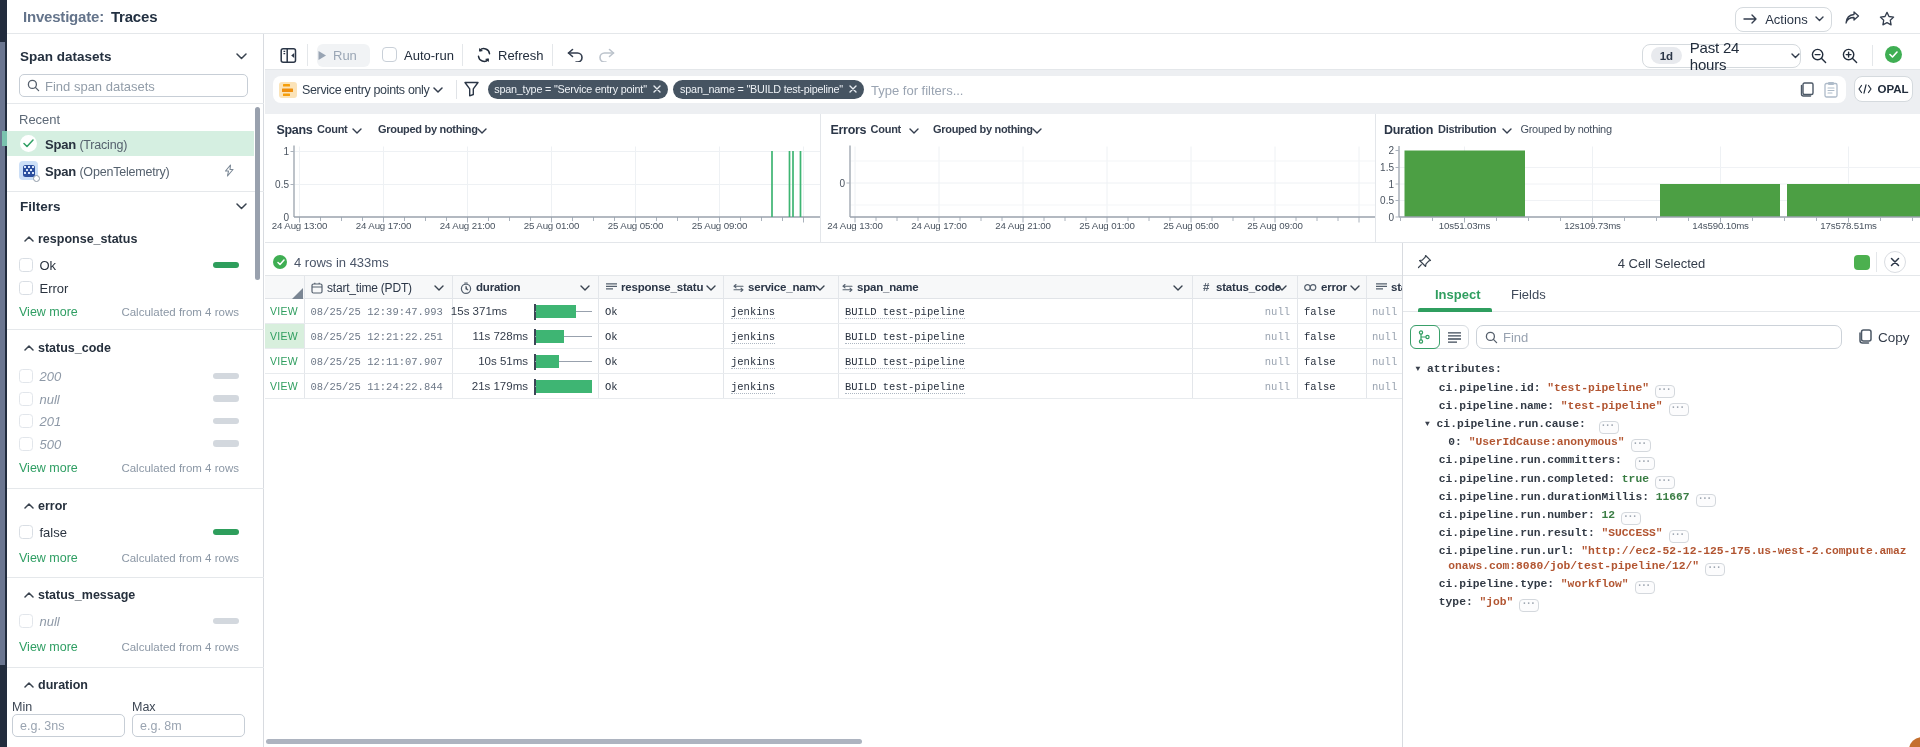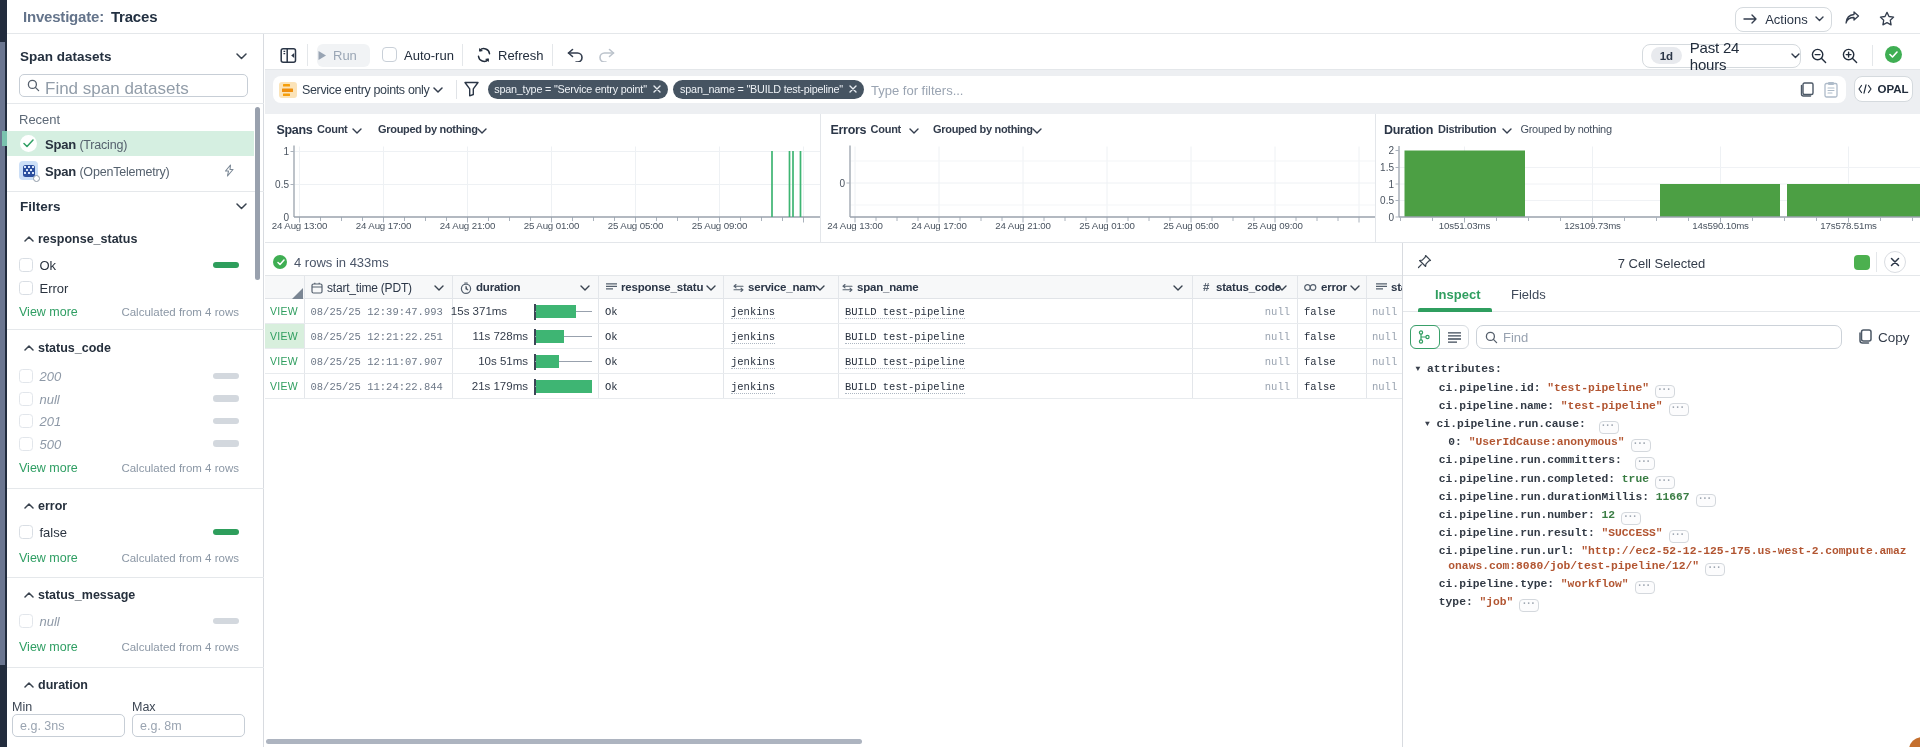--- a/index.html
+++ b/index.html
@@ -56,21 +56,21 @@
   <div class="abs" style="left:20px;top:49px;font-size:13.5px;font-weight:bold;color:#24303f;">Span datasets</div>
   <svg class="abs" style="left:236px;top:53px;" width="11" height="7" viewBox="0 0 11 7">
         <path d="M1 1l4.5 4.5L10 1" stroke="#39434f" stroke-width="1.5" fill="none" stroke-linecap="round" stroke-linejoin="round"></path>
       </svg>
 
   <div class="abs" style="left:19px;top:74px;width:229px;height:23px;border:1px solid #c7ced6;border-radius:5px;background:#fff;"></div>
   <svg class="abs" style="left:27px;top:79px;" width="13" height="13" viewBox="0 0 13 13">
         <circle cx="5.4" cy="5.4" r="4" stroke="#555f6c" stroke-width="1.3" fill="none"></circle>
         <path d="M8.4 8.4l3.2 3.2" stroke="#555f6c" stroke-width="1.3" stroke-linecap="round"></path>
       </svg>
-  <div class="abs" style="left:45px;top:79px;font-size:17px;color:#929da9;">Find span datasets</div>
+  <div class="abs" style="left:45px;top:79px;font-size:13px;color:#929da9;">Find span datasets</div>
   <div class="abs" style="left:6.5px;top:103px;width:257px;height:1px;background:#e5e8eb;"></div>
 
   <div class="abs" style="left:19px;top:112px;font-size:13px;color:#5d6977;">Recent</div>
 
   <div class="abs" style="left:6.5px;top:131px;width:247px;height:25px;background:#d5efe1;"></div>
   <div class="abs" style="left:19.5px;top:135px;width:17px;height:17px;border-radius:50%;background:#fff;"></div>
   <svg class="abs" style="left:23px;top:139px;" width="11" height="9" viewBox="0 0 11 9">
         <path d="M1 4.5L4 7.5 10 1" stroke="#31a065" stroke-width="1.5" fill="none" stroke-linecap="round" stroke-linejoin="round"></path>
       </svg>
   <div class="abs" style="left:45px;top:137px;font-size:13px;color:#28323f;font-weight:bold;letter-spacing:-0.2px;">Span <span style="font-weight:normal;color:#55616e;font-size:12.5px;">(Tracing)</span></div>
@@ -602,21 +602,21 @@
 </div>
 
 <div id="panel">
   <div class="abs" style="left:1402px;top:242.5px;width:518px;height:504.5px;background:#fff;border-left:1px solid #d8dbe0;"></div>
 
   <div class="abs" style="left:1403px;top:242.5px;width:517px;height:33px;border-bottom:1px solid #e4e7ea;"></div>
   <svg class="abs" style="left:1417px;top:254px;" width="15" height="15" viewBox="0 0 15 15">
         <path d="M8.6 1.5l4.9 4.9-1.6.5-2.9 2.9-.4 2.7-6-6 2.7-.4 2.9-2.9z" stroke="#39434f" stroke-width="1.2" fill="none" stroke-linejoin="round"></path>
         <path d="M4.3 10.7L1.5 13.5" stroke="#39434f" stroke-width="1.2" stroke-linecap="round"></path>
       </svg>
-  <div class="abs" style="left:1403px;top:255.5px;width:517px;text-align:center;font-size:13px;color:#333c4a;">7 Cell Selected</div>
+  <div class="abs" style="left:1403px;top:255.5px;width:517px;text-align:center;font-size:13px;color:#333c4a;">4 Cell Selected</div>
   <div class="abs" style="left:1854px;top:254.5px;width:15.5px;height:15.5px;border-radius:4px;background:#4cb04f;"></div>
   <div class="abs" style="left:1875.5px;top:252px;width:1px;height:20px;background:#e4e7ea;"></div>
   <div class="abs" style="left:1884px;top:251px;width:22px;height:22px;border-radius:50%;border:1px solid #dadde2;background:#fff;"></div>
   <svg class="abs" style="left:1890px;top:257px;" width="10" height="10" viewBox="0 0 10 10">
         <path d="M1.5 1.5l7 7M8.5 1.5l-7 7" stroke="#2b3647" stroke-width="1.5" stroke-linecap="round"></path>
       </svg>
 
   <div class="abs" style="left:1403px;top:275.5px;width:517px;height:36px;border-bottom:1px solid #e4e7ea;"></div>
   <div class="abs" style="left:1435px;top:287px;font-size:13px;font-weight:bold;color:#2f9e5f;">Inspect</div>
   <div class="abs" style="left:1511px;top:287px;font-size:13px;color:#3f4a5a;">Fields</div>

